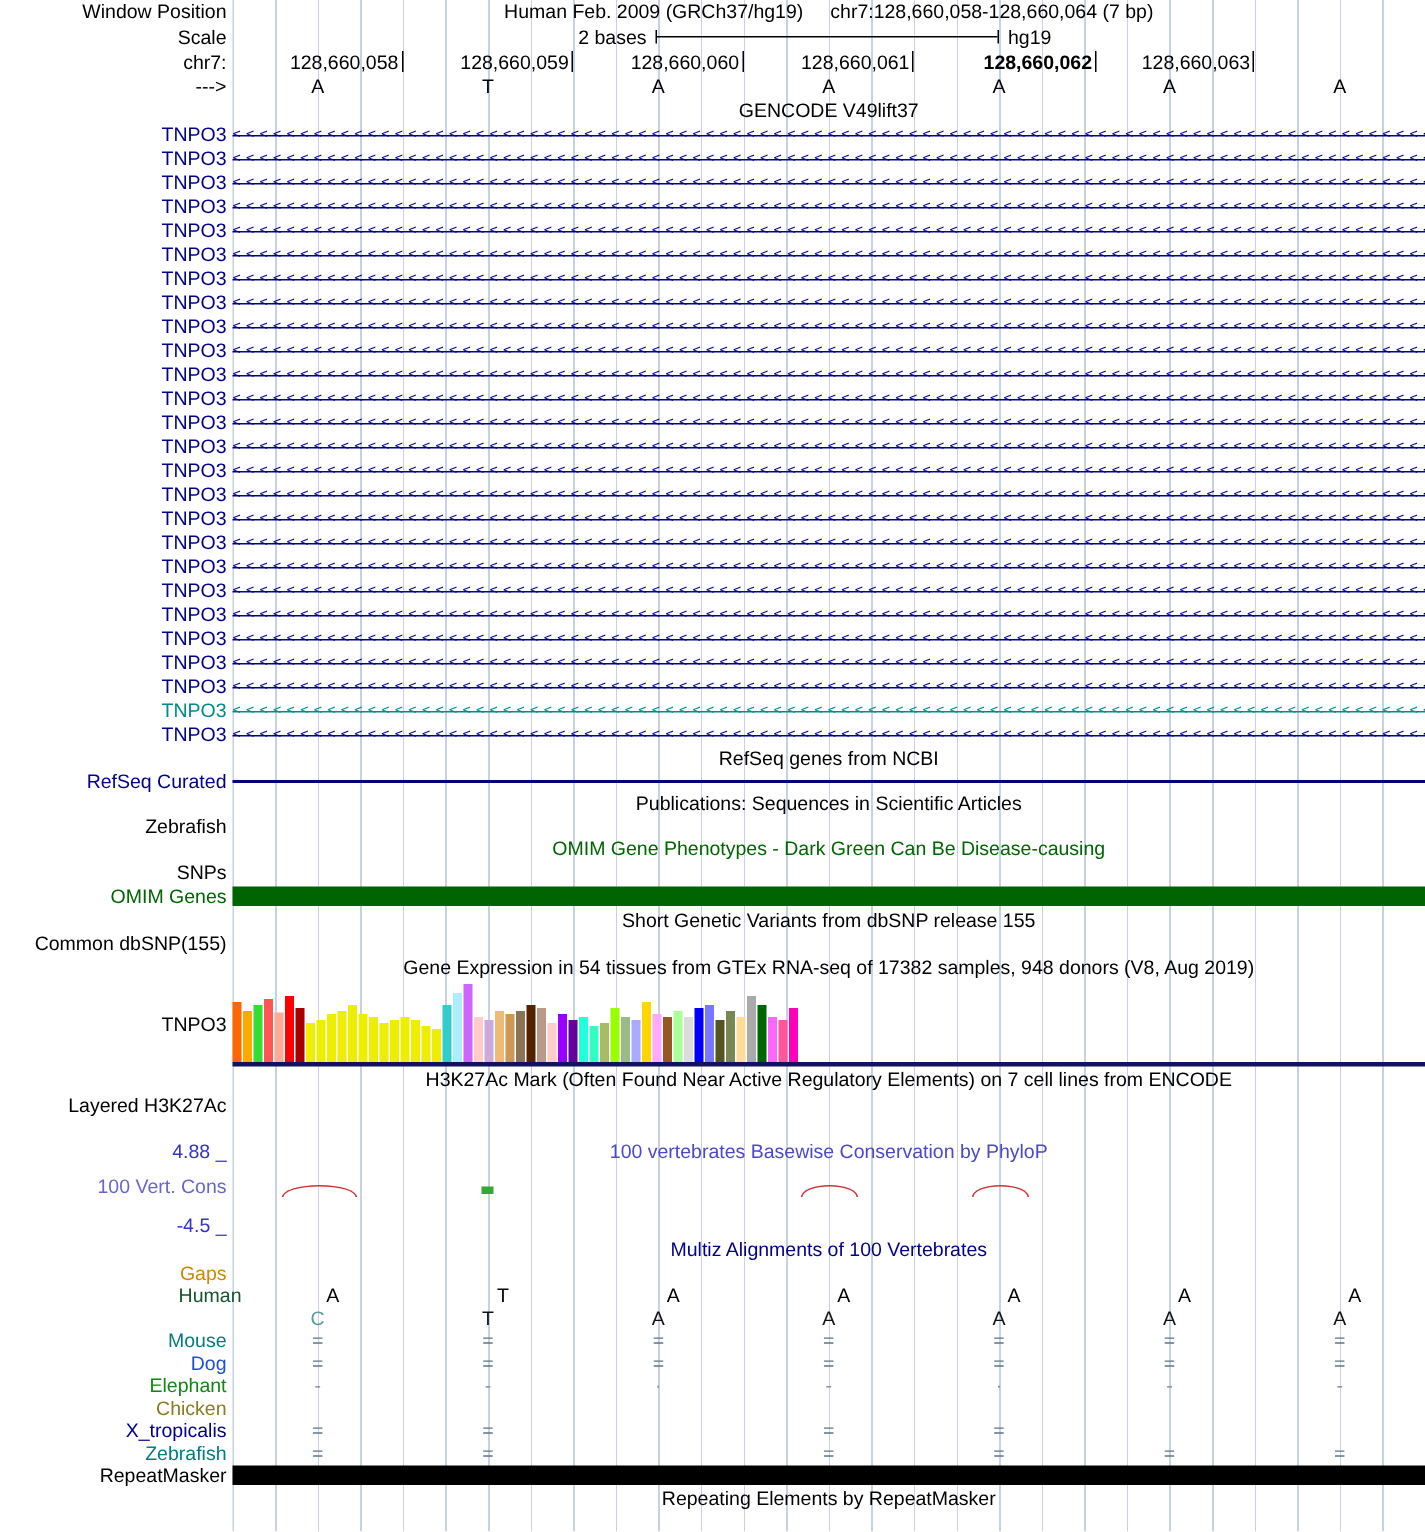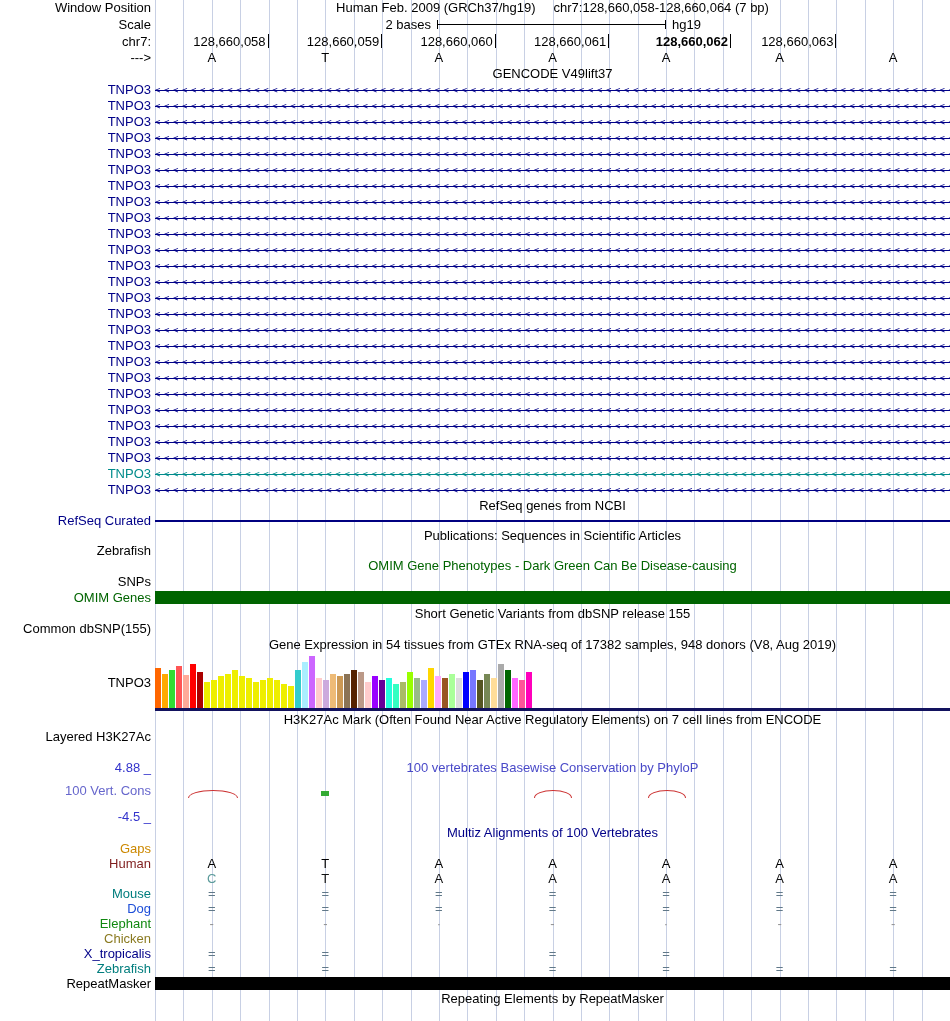--- a/index.html
+++ b/index.html
@@ -505,21 +505,21 @@
           <div class="cell" style="color: rgb(96, 120, 136);"></div>
           <div class="cell" style="color: rgb(96, 120, 136);"></div>
           <div class="cell" style="color: rgb(96, 120, 136);"></div>
           <div class="cell" style="color: rgb(96, 120, 136);"></div>
           <div class="cell" style="color: rgb(96, 120, 136);"></div>
           <div class="cell" style="color: rgb(96, 120, 136);"></div>
           <div class="cell" style="color: rgb(96, 120, 136);"></div>
         </div>
       </div>
       <div class="row r-sp">
-        <div class="label" style="color: #7f1d1d;">Human</div>
+        <div class="label" style="color: #14532d; margin-left: 10px;">Human</div>
         <div class="content cells">
           <div class="cell" style="color: rgb(0, 0, 0);">A</div>
           <div class="cell" style="color: rgb(0, 0, 0);">T</div>
           <div class="cell" style="color: rgb(0, 0, 0);">A</div>
           <div class="cell" style="color: rgb(0, 0, 0);">A</div>
           <div class="cell" style="color: rgb(0, 0, 0);">A</div>
           <div class="cell" style="color: rgb(0, 0, 0);">A</div>
           <div class="cell" style="color: rgb(0, 0, 0);">A</div>
         </div>
       </div>

